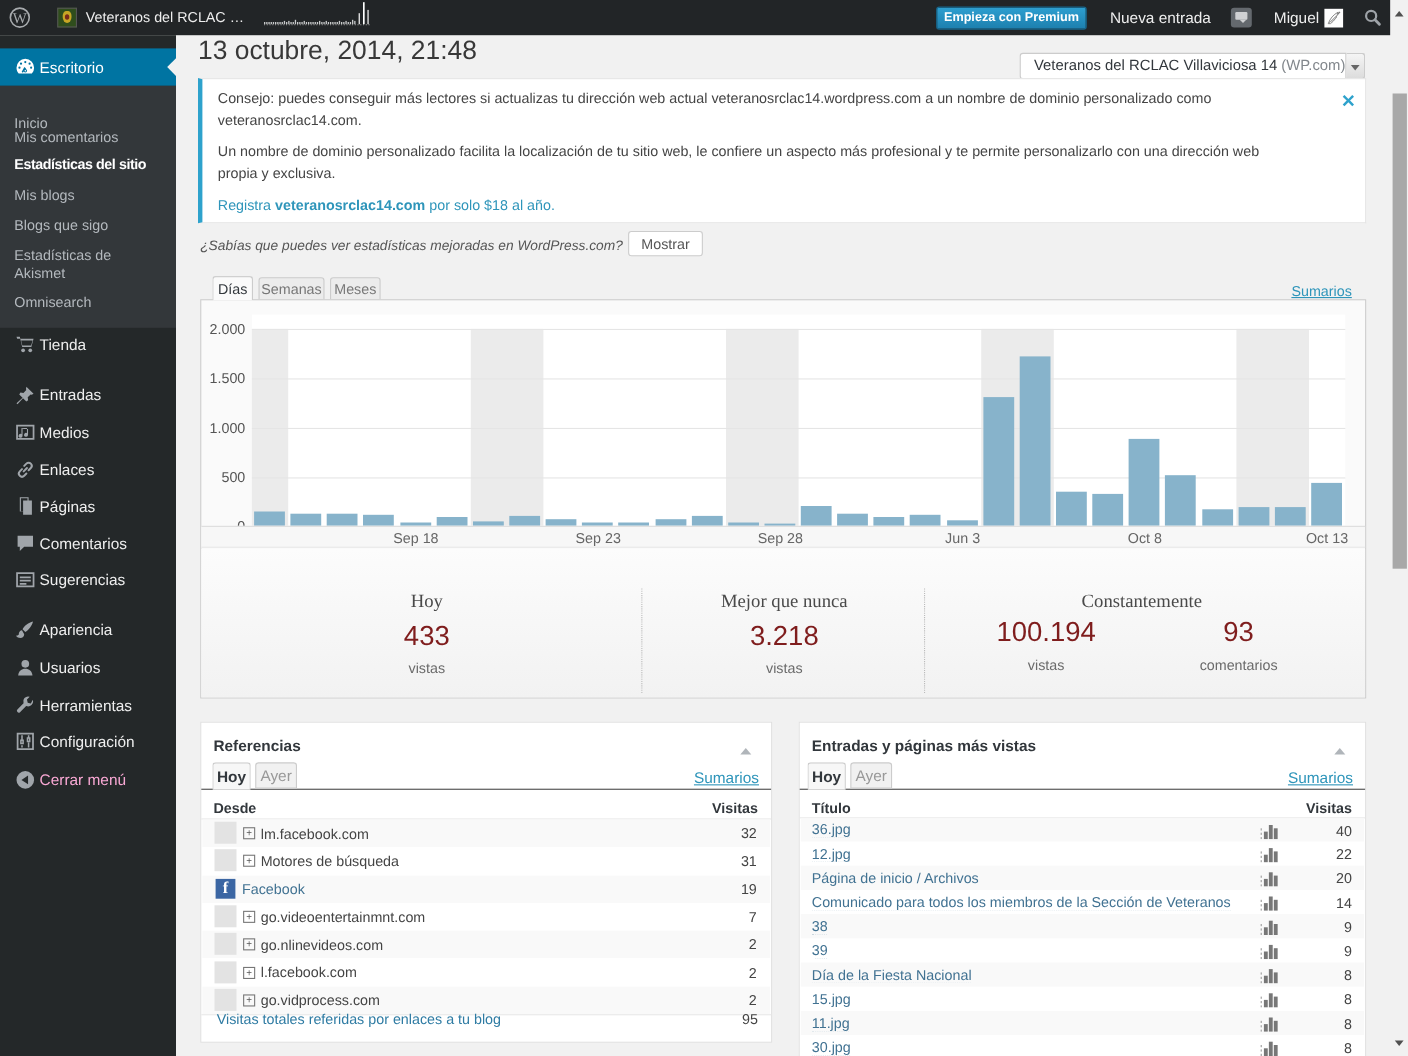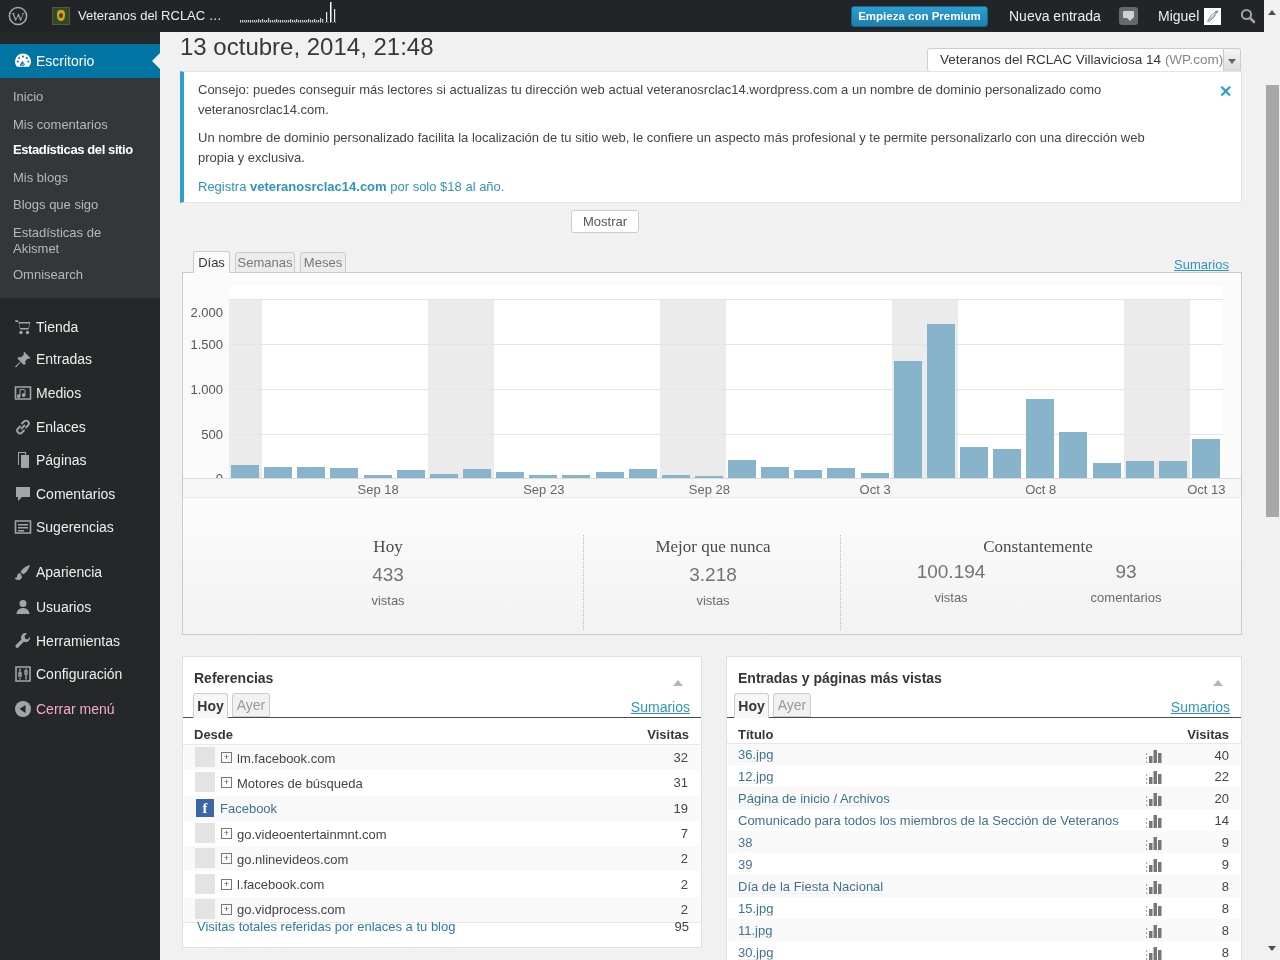--- a/index.html
+++ b/index.html
@@ -20,21 +20,21 @@
 .tab{position:absolute;box-sizing:border-box;border:1px solid #ccc;border-radius:3px 3px 0 0;font-size:13px;text-align:center;}
 .lnk{color:#2e95ba;text-decoration:underline;}
 .num{position:absolute;font-size:13px;color:#444;text-align:left;}
 .bar{position:absolute;bottom:0;width:28px;background:#87b3cb;}
 .stripe{position:absolute;top:13px;bottom:0;background:#ebebeb;}
 .grid{position:absolute;left:0;right:0;height:1px;background:#e5e5e5;}
 .ylab{position:absolute;left:0;width:40px;text-align:right;font-size:13px;color:#555;transform:translateY(-50%);}
 .xlab{position:absolute;font-size:13px;color:#666;transform:translateX(-50%);white-space:nowrap;}
 .scol{position:absolute;text-align:center;}
 .shead{font-family:"Liberation Serif",serif;font-size:17px;color:#4a4a4a;}
-.snum{font-size:19px;color:#737373;}
+.snum{font-size:25px;color:#7f1d1d;}
 .slab{font-size:13px;color:#6a6a6a;}
 .trow{position:absolute;left:1px;right:1px;}
 .alt{background:#f9f9f9;}
 .fav{position:absolute;left:11px;top:2px;width:20px;height:20px;background:#e3e3e3;}
 .plus{position:absolute;left:37px;top:7px;width:9px;height:9px;border:1px solid #777;font-size:9px;line-height:9px;text-align:center;color:#555;}
 .rtxt{position:absolute;left:53px;top:50%;transform:translateY(-50%);font-size:13px;color:#444;}
 .rlink{color:#417292;border-bottom:1px dotted #9db6c5;}
 .prow{position:absolute;left:1px;right:1px;height:21.9px;padding-left:44px;}
 .ptxt{position:absolute;left:10px;top:50%;transform:translateY(-50%);font-size:13px;white-space:nowrap;max-width:382px;overflow:hidden;}
 .cico{position:absolute;left:417px;top:3px;}
@@ -132,29 +132,29 @@
             <circle cx="15.3" cy="10.5" r="1"></circle>
       <path d="M9.2 10l-2.5 4.2 1 .9 3-3.9z"></path>
             <circle cx="10" cy="13.3" r="1.6"></circle>
           </g>
       <circle cx="10" cy="13.3" r="0.7" fill="#fff"></circle>
     </svg>
     <span class="lbl">Escritorio</span>
     <div class="ab" style="right:0;top:9px;width:0;height:0;border:8px solid transparent;border-right:8px solid #f1f1f1;"></div>
   </div>
   <div id="submenu">
-    <div class="smi" style="top:19px;">Inicio</div>
+    <div class="smi" style="top:35px;">Inicio</div>
     <div class="smi" style="top:46.5px;">Mis comentarios</div>
     <div class="smi" style="top:72px;color:#fff;font-weight:bold;letter-spacing:-0.4px;">Estadísticas del sitio</div>
     <div class="smi" style="top:99.5px;">Mis blogs</div>
     <div class="smi" style="top:127px;">Blogs que sigo</div>
     <div class="smi" style="top:162.8px;white-space:normal;">Estadísticas de<br>Akismet</div>
     <div class="smi" style="top:196.5px;">Omnisearch</div>
   </div>
-  <div class="mi" style="top:278px;">
+  <div class="mi" style="top:264px;">
     <svg width="20" height="20" viewBox="0 0 20 20">
           <path d="M2 3.2h3l.5 1.8h12l-2 7.5H7.2L5.4 5H2.6z M7.3 11h8l1.3-4.5H6.2z" fill="#a0a5aa" fill-rule="evenodd"></path>
           <circle cx="8" cy="15.5" r="1.7" fill="#a0a5aa"></circle>
           <circle cx="14.5" cy="15.5" r="1.7" fill="#a0a5aa"></circle>
         </svg>
     <span class="lbl">Tienda</span>
   </div>
   <div class="mi" style="top:310px;">
     <svg width="20" height="20" viewBox="0 0 20 20">
           <path d="M11 2.5l6.5 6.5-1.7.9-1-.3-2.6 2.6.4 2.7-1.7 1.1-3-3-5 5.5-.9-.9 5.5-5-3-3 1.1-1.7 2.7.4L10.9 5.6l-.3-1z" fill="#a0a5aa"></path>
@@ -240,20 +240,21 @@
   <div class="ab" style="left:4px;top:10px;width:0;height:0;border:4px solid transparent;border-top:5px solid #666;"></div>
 </div>
 
 <div class="ab" style="left:180px;top:71px;width:1062px;height:132px;background:#fff;border:1px solid #e5e5e5;border-left:4px solid #2ea2cc;box-sizing:border-box;font-size:13px;color:#444;">
   <div class="ab" style="left:14px;top:8px;line-height:20px;">Consejo: puedes conseguir más lectores si actualizas tu dirección web actual veteranosrclac14.wordpress.com a un nombre de dominio personalizado como<br>veteranosrclac14.com.</div>
   <div class="ab" style="left:14px;top:56px;line-height:20px;">Un nombre de dominio personalizado facilita la localización de tu sitio web, le confiere un aspecto más profesional y te permite personalizarlo con una dirección web<br>propia y exclusiva.</div>
   <div class="ab" style="left:14px;top:107px;color:#2e95ba;">Registra <b>veteranosrclac14.com</b> por solo $18 al año.</div>
   <div class="ab" style="left:1035px;top:10px;font-size:16px;color:#2ea2cc;font-weight:bold;">✕</div>
 </div>
 
+<div class="ab" style="left:182px;top:216px;font-size:12.5px;font-style:italic;color:#555;">¿Sabías que puedes ver estadísticas mejoradas en WordPress.com?</div>
 <div class="ab" style="left:571px;top:210px;width:68px;height:23px;background:#fff;border:1px solid #ccc;border-radius:3px;box-sizing:border-box;text-align:center;line-height:21px;font-size:13px;color:#555;">Mostrar</div>
 
 <div class="tab" style="left:193px;top:251px;width:37px;height:22px;background:#fafafa;border-bottom:0;line-height:22px;color:#32373c;z-index:3;">Días</div>
 <div class="tab" style="left:235px;top:252px;width:60px;height:21px;background:#ececec;line-height:20px;color:#777;">Semanas</div>
 <div class="tab" style="left:300px;top:252px;width:46px;height:21px;background:#ececec;line-height:20px;color:#777;">Meses</div>
 <div class="ab lnk" style="left:1174px;top:257px;font-size:13px;">Sumarios</div>
 
 <div class="panel" style="left:182px;top:272px;width:1060px;height:363px;background:#fafafa;border-color:#ccc;">
 
   <div class="ab" style="left:46px;top:13px;width:994px;height:192px;background:#fff;" id="plot">
@@ -290,31 +291,31 @@
     <div class="bar" style="left:697.8px;height:154px;"></div>
     <div class="bar" style="left:730.9px;height:31px;"></div>
     <div class="bar" style="left:764.1px;height:29px;"></div>
     <div class="bar" style="left:797.2px;height:78.7px;"></div>
     <div class="bar" style="left:830.3px;height:46.4px;"></div>
     <div class="bar" style="left:863.5px;height:14.6px;"></div>
     <div class="bar" style="left:896.6px;height:17px;"></div>
     <div class="bar" style="left:929.7px;height:17px;"></div>
     <div class="bar" style="left:962.9px;height:39.4px;"></div>
   </div>
-  <div class="ylab" style="top:26px;margin-top:13px;">2.000</div>
+  <div class="ylab" style="top:26px;">2.000</div>
   <div class="ylab" style="top:71px;">1.500</div>
   <div class="ylab" style="top:116px;">1.000</div>
   <div class="ylab" style="top:161px;">500</div>
   <div class="ylab" style="top:205px;">0</div>
 
   <div class="ab" style="left:0;top:205px;width:1058px;height:20px;background:#f7f7f7;border-top:1px solid #dcdcdc;border-bottom:1px solid #e8e8e8;box-sizing:border-box;"></div>
   <div class="xlab" style="left:195.1px;top:209px;">Sep 18</div>
   <div class="xlab" style="left:360.8px;top:209px;">Sep 23</div>
   <div class="xlab" style="left:526.4px;top:209px;">Sep 28</div>
-  <div class="xlab" style="left:692.1px;top:209px;">Oct 3</div>
+  <div class="xlab" style="left:692.1px;top:209px;">Jun 3</div>
   <div class="xlab" style="left:857.8px;top:209px;">Oct 8</div>
   <div class="xlab" style="left:1023.4px;top:209px;">Oct 13</div>
 
   <div class="ab" style="left:0;top:226px;width:1058px;height:135px;background:linear-gradient(#fcfcfc,#f2f2f2);"></div>
   <div class="ab" style="left:400px;top:262px;height:95px;border-left:1px dotted #bbb;"></div>
   <div class="ab" style="left:657px;top:262px;height:95px;border-left:1px dotted #bbb;"></div>
   <div class="scol" style="left:105px;top:264px;width:200px;">
     <div class="shead">Hoy</div>
     <div class="snum" style="margin-top:7px;">433</div>
     <div class="slab" style="margin-top:7px;">vistas</div>

